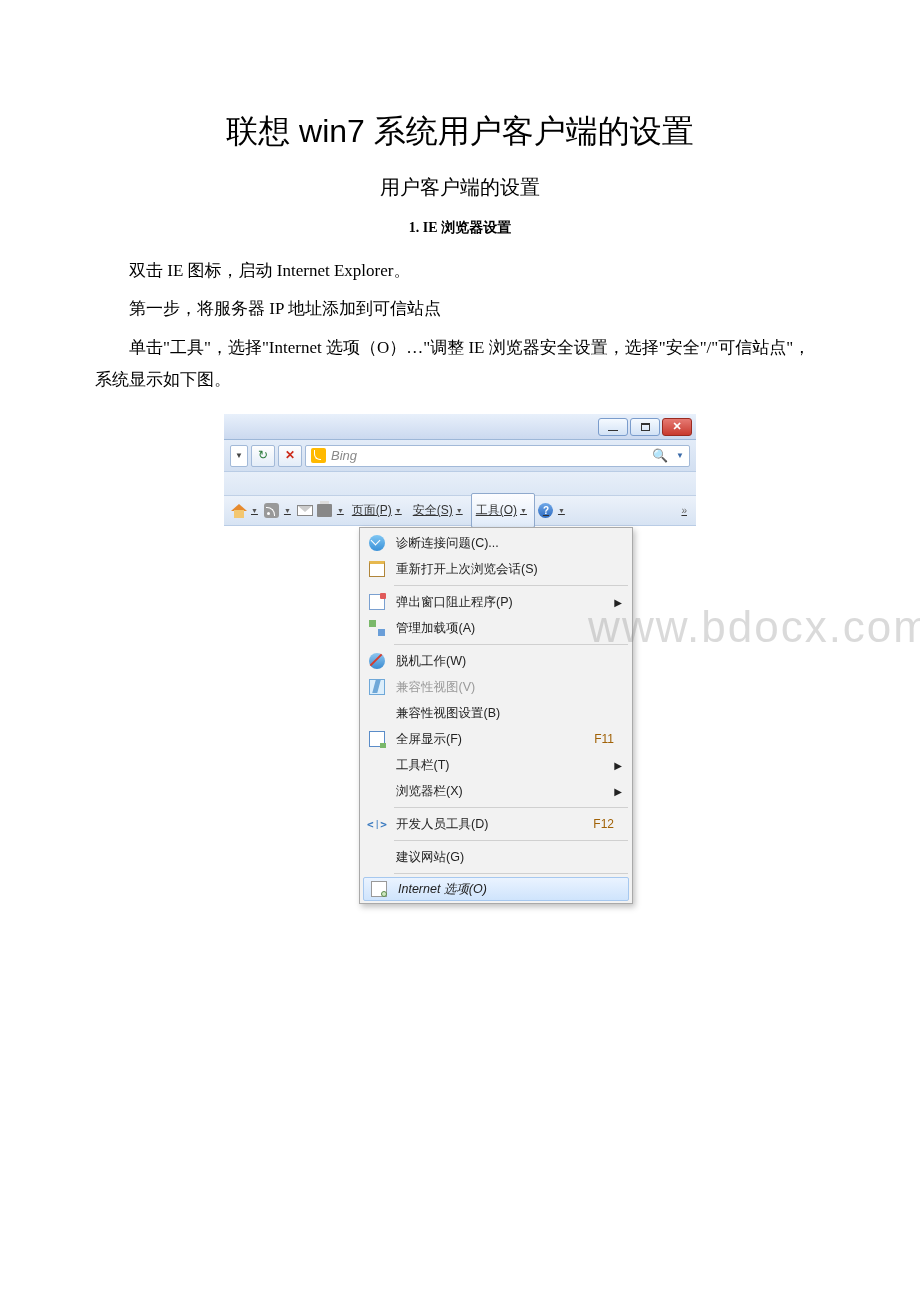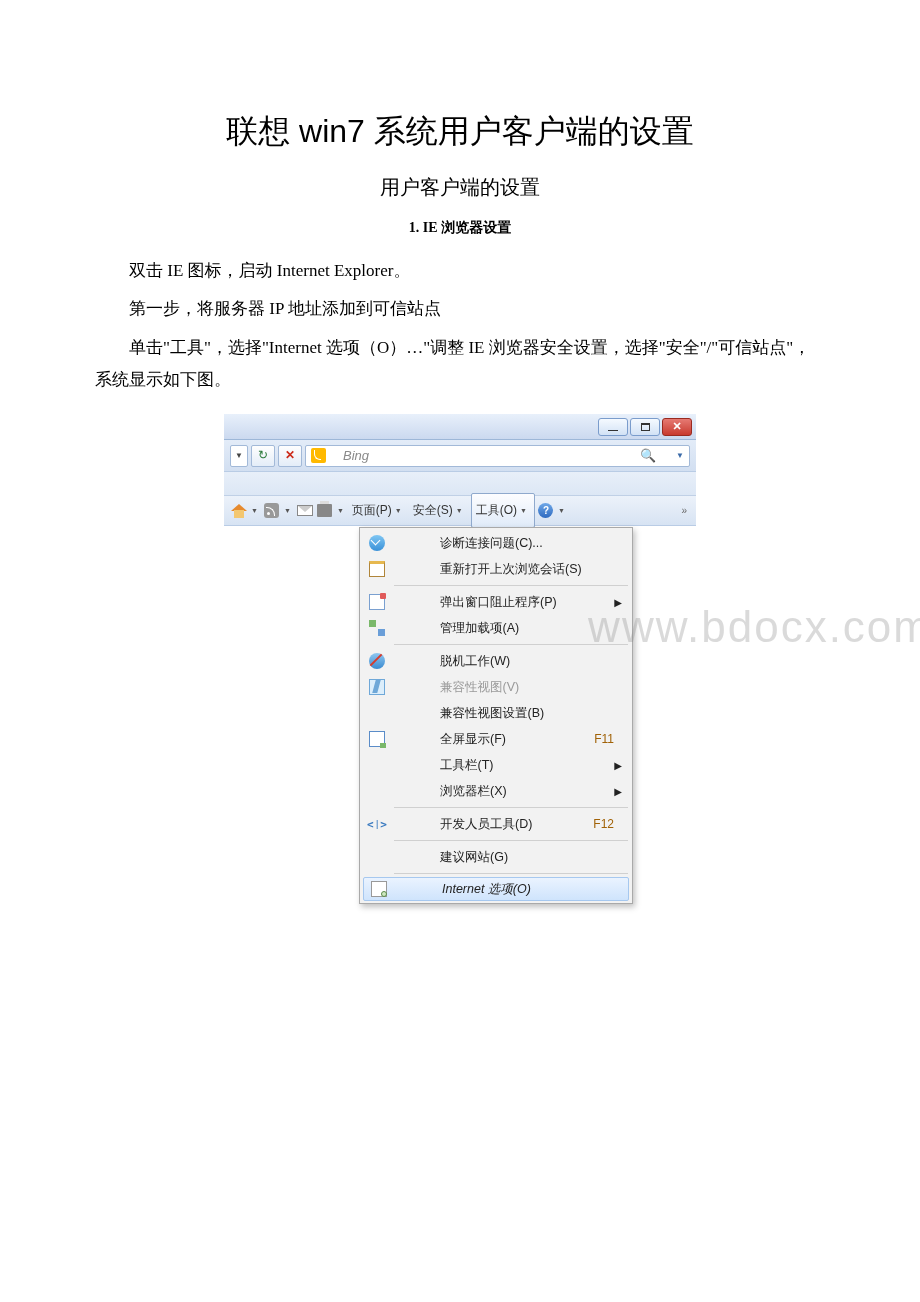--- a/index.html
+++ b/index.html
@@ -90,36 +90,37 @@
   .addr-btn {
     width:24px; height:22px; border:1px solid #a2b9d8;
     display:flex; align-items:center; justify-content:center;
     background:linear-gradient(to bottom,#fefefe,#e4edf8);
     border-radius:2px; font-size:10px;
   }
   .addr-btn .refresh { color:#2a7a3a; font-size:12px;}
   .addr-btn .stop { color:#cc2b1a; font-weight:bold; font-size:12px;}
   .search-box {
     flex:1; height:22px; border:1px solid #a2b9d8; background:#fff;
-    display:flex; align-items:center; padding:0 5px; gap:17px;
+    display:flex; align-items:center; padding:0 5px; gap:5px;
     border-radius:2px;
   }
   .bing-icon { width:15px; height:15px; background:#ffb900; border-radius:2px; position:relative;}
   .bing-icon::after { content:""; position:absolute; left:3px; top:2px; width:6px; height:9px; border:1.5px solid #fff; border-top:none; border-right:none; border-radius:0 0 0 6px;}
   .search-text { font-style:italic; color:#8a8a8a; font-family: Tahoma, Arial; font-size:13px;}
   .search-mag { color:#3a6aa8; font-size:13px; margin-left:auto;}
   .search-drop { color:#3a6aa8; font-size:8px; margin-left:3px;}
   
   .tab-strip { height:24px; background:linear-gradient(to bottom,#e8eff9,#dce7f5); border-bottom:1px solid #c0d0e6;}
   
   .toolbar {
     height:30px; background:linear-gradient(to bottom,#ecf2fa,#d7e3f3);
     display:flex; align-items:center; padding:0 6px; gap:2px;
     font-family: Tahoma, Arial; font-size:12px; color:#333;
     border-bottom:1px solid #b9cce5;
+    text-decoration:underline;
   }
   .tb-icon { width:18px; height:18px; display:flex; align-items:center; justify-content:center;}
   .tb-dd { font-size:7px; color:#555; margin:0 3px 0 1px;}
   .tb-text-btn { padding:2px 3px; display:flex; align-items:center; gap:2px;}
   .tb-text-btn.hl { border:1px solid #8fa9cd; background:linear-gradient(to bottom,#fdfdff,#e0ebf9); border-radius:2px; padding:8px 4px;}
   .home-ico { position:relative; width:16px; height:14px;}
   .home-ico .roof { position:absolute; top:0; left:0; width:0;height:0; border-left:8px solid transparent; border-right:8px solid transparent; border-bottom:7px solid #e68a2e;}
   .home-ico .wall { position:absolute; top:6px; left:3px; width:10px; height:8px; background:#f3c770;}
   .feed-ico { width:15px; height:15px; background:#999; border-radius:3px; position:relative;}
   .feed-ico::before { content:""; position:absolute; left:3px; bottom:3px; width:3px; height:3px; border-radius:50%; background:#fff;}
@@ -139,21 +140,20 @@
     border:1px solid #a9a9a9;
     box-shadow: 2px 3px 6px rgba(0,0,0,0.25);
     font-family: Tahoma, Arial; font-size:12.5px; color:#222;
     padding:2px;
   }
   .menu-inner { background:#f2f2f2; }
   .mi {
     display:flex; align-items:center;
     height:26px; padding:0 8px 0 0;
     position:relative;
-    gap:44px;
   }
   .mi .icon-col { width:30px; display:flex; align-items:center; justify-content:center;}
   .mi .lbl { flex:1; padding-left:4px;}
   .mi .shortcut { color:#a16207; font-size:12px; padding-right:8px;}
   .mi .arrow { font-size:10px; color:#222;}
   .mi.disabled .lbl { color:#9a9a9a;}
   .mi.hl {
     background:linear-gradient(to bottom,#eaf3ff,#cfe4fc);
     border:1px solid #a6c8ef; border-radius:2px;
     margin:0 1px; height:24px;font-style:italic;

